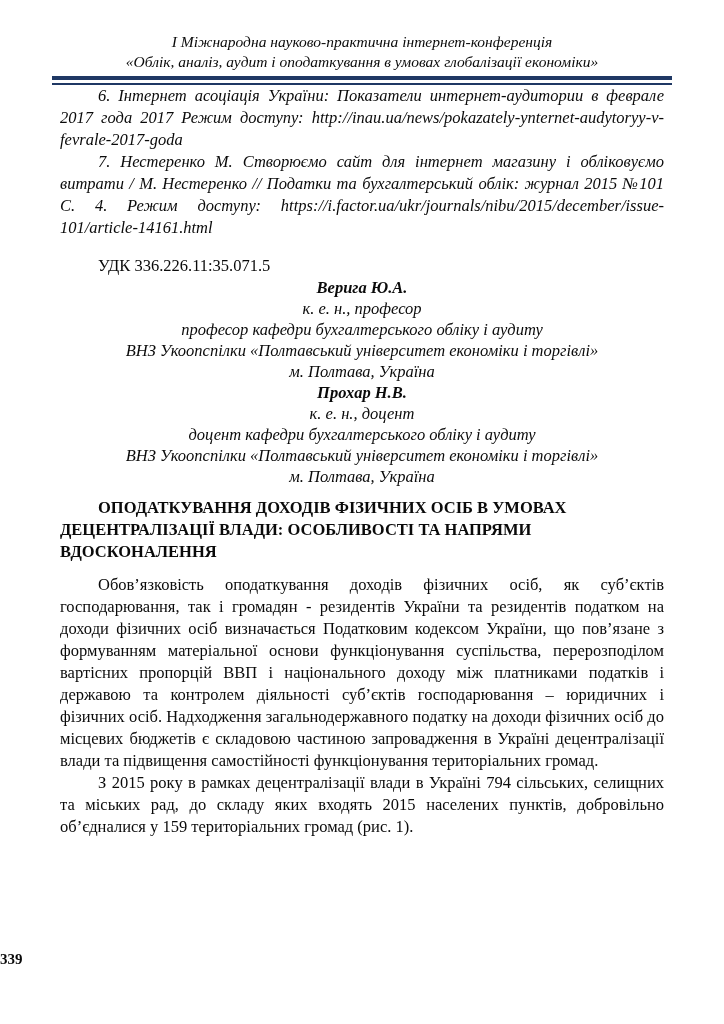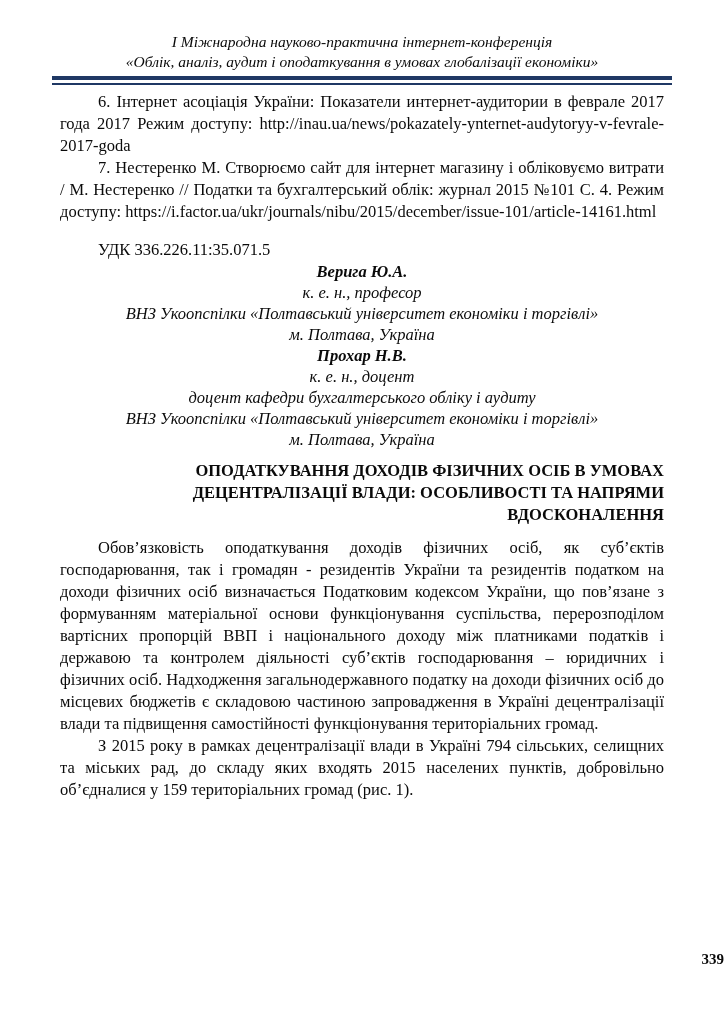--- a/index.html
+++ b/index.html
@@ -25,51 +25,51 @@
     font-style:italic;
     font-size:15.5px;
     line-height:20px;
   }
   .head-rule{
     margin:4px -8px 0 -8px;
     height:3px;
     border-top:4px solid var(--navy);
     border-bottom:2px solid var(--navy);
   }
-  .refs{margin-top:6px;}
+  .refs{margin-top:0;font-style:italic;}
   .refs p, .body p{
     margin:0;
     text-align:justify;
     text-indent:38px;
     overflow-wrap:break-word;
   }
   .udc{
     margin-top:16px;
     font-weight:normal;
     text-indent:38px;
   }
   .authors{
     text-align:center;
     font-style:italic;
     line-height:21px;
   }
   .author-name{font-weight:bold;}
   .article-title{
     margin-top:10px;
     margin-bottom:11px;
-    text-align:right;
+    text-align:left;
     font-weight:bold;
     text-indent:38px;
     line-height:22px;
   }
   .page-number{
     position:absolute;
     left:0;right:0;
     bottom:54px;
-    text-align:right;
+    text-align:left;
     font-weight:bold;
     font-size:15px;
   }
 </style>
 </head>
 <body>
 
 <div class="page">
 
   <div class="running-head">
@@ -82,20 +82,21 @@
     <p>6. Інтернет асоціація України: Показатели интернет-аудитории в феврале 2017 года 2017 Режим доступу: http://inau.ua/news/pokazately-ynternet-audytoryy-v-fevrale-2017-goda</p>
     <p>7. Нестеренко М. Створюємо сайт для інтернет магазину і обліковуємо витрати / М. Нестеренко // Податки та бухгалтерський облік: журнал 2015 №101 С. 4. Режим доступу: https://i.factor.ua/ukr/journals/nibu/2015/december/issue-101/article-14161.html</p>
   </div>
 
   <div class="udc">УДК 336.226.11:35.071.5</div>
 
   <div class="authors">
     <div>
       <div class="author-name">Верига Ю.А.</div>
       <div>к. е. н., професор</div>
+      <div>професор кафедри бухгалтерського обліку і аудиту</div>
       <div>ВНЗ Укоопспілки «Полтавський університет економіки і торгівлі»</div>
       <div>м. Полтава, Україна</div>
     </div>
     <div>
       <div class="author-name">Прохар Н.В.</div>
       <div>к. е. н., доцент</div>
       <div>доцент кафедри бухгалтерського обліку і аудиту</div>
       <div>ВНЗ Укоопспілки «Полтавський університет економіки і торгівлі»</div>
       <div>м. Полтава, Україна</div>
     </div>

